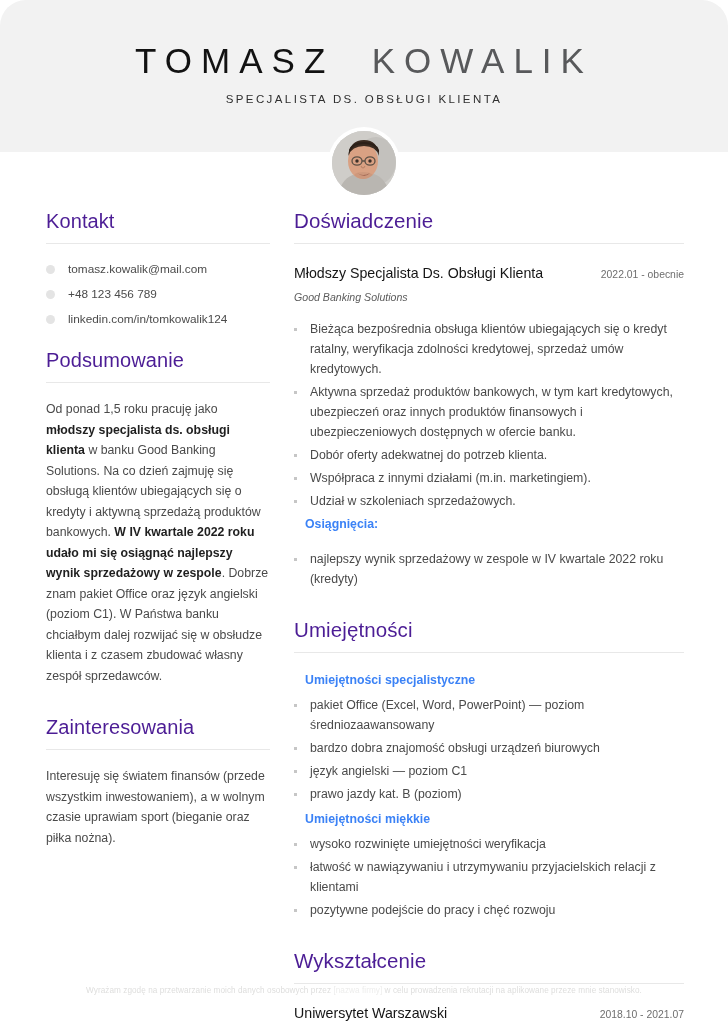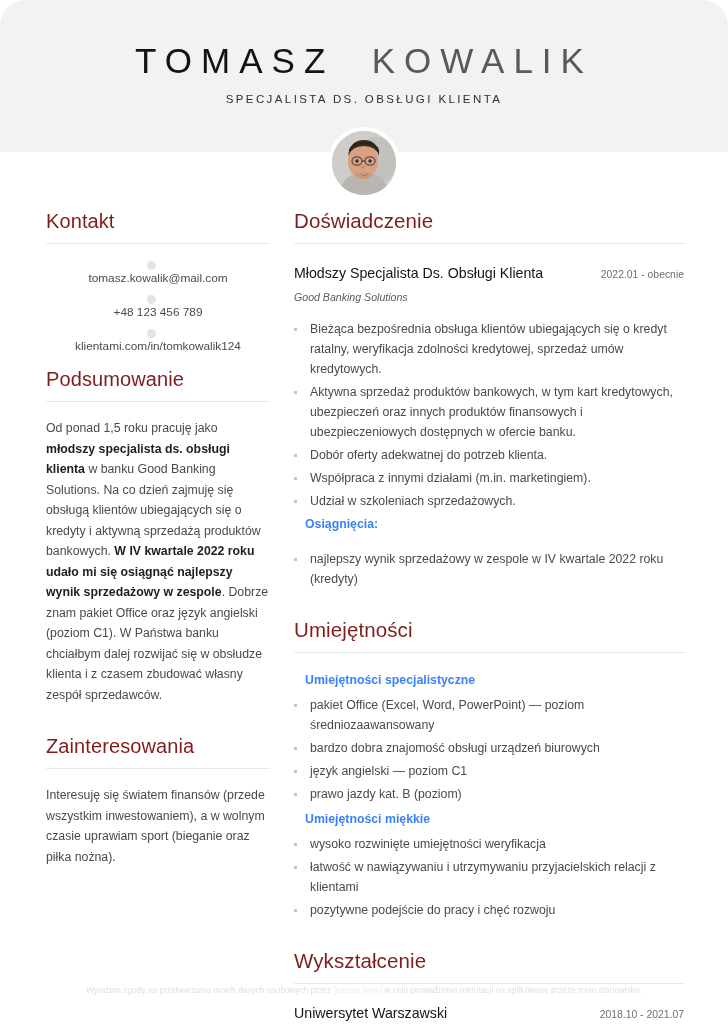--- a/index.html
+++ b/index.html
@@ -93,39 +93,38 @@
     left: 294px;
     width: 390px;
   }
 
   
   .sec { margin-bottom: 0; }
 
   .sec-title {
     font-size: 20px;
     font-weight: 400;
-    color: #7f1d1d;
+    color: #4c1d95;
     line-height: 26px;
     letter-spacing: 0.1px;
   }
   .sec-title.right { font-size: 20.5px; }
 
   .sec-rule {
     height: 1px;
     background: #e8e8e8;
     margin-top: 9px;
   }
 
   
   .contact-list { margin-top: 17px; }
   .contact-row {
     display: flex;
     align-items: center;
     margin-bottom: 9px;
-    flex-direction: column;
   }
   .dot-icon {
     flex: 0 0 auto;
     width: 9px;
     height: 9px;
     border-radius: 50%;
     background: #e4e4e4;
     margin-right: 13px;
   }
   .contact-text {
@@ -137,21 +136,21 @@
   
   .para {
     margin-top: 16px;
     font-size: 12.3px;
     line-height: 20.5px;
     color: #4a4a4a;
     text-align: left;
   }
   .para b { color: #1f1f1f; font-weight: 700; }
 
-  .block-gap-1 { margin-top: 12px; }
+  .block-gap-1 { margin-top: 20px; }
   .block-gap-2 { margin-top: 28px; }
 
   
   .entry { margin-top: 19px; position: relative; }
   .entry-head {
     display: flex;
     justify-content: space-between;
     align-items: flex-start;
   }
   .entry-title {
@@ -267,21 +266,21 @@
         <div class="contact-row">
           <span class="dot-icon"></span>
           <span class="contact-text">tomasz.kowalik@mail.com</span>
         </div>
         <div class="contact-row">
           <span class="dot-icon"></span>
           <span class="contact-text">+48 123 456 789</span>
         </div>
         <div class="contact-row">
           <span class="dot-icon"></span>
-          <span class="contact-text">klientami.com/in/tomkowalik124</span>
+          <span class="contact-text">linkedin.com/in/tomkowalik124</span>
         </div>
       </div>
     </div>
 
     <div class="sec block-gap-1">
       <div class="sec-title">Podsumowanie</div>
       <div class="sec-rule"></div>
       <div class="para">
         <span>Od ponad 1,5 roku pracuję jako </span><b>młodszy specjalista ds. obsługi klienta</b><span> w banku Good Banking Solutions. Na co dzień zajmuję się obsługą klientów ubiegających się o kredyty i aktywną sprzedażą produktów bankowych. </span><b>W IV kwartale 2022 roku udało mi się osiągnąć najlepszy wynik sprzedażowy w zespole</b><span>. Dobrze znam pakiet Office oraz język angielski (poziom C1). W Państwa banku chciałbym dalej rozwijać się w obsłudze klienta i z czasem zbudować własny zespół sprzedawców.</span>
       </div>

